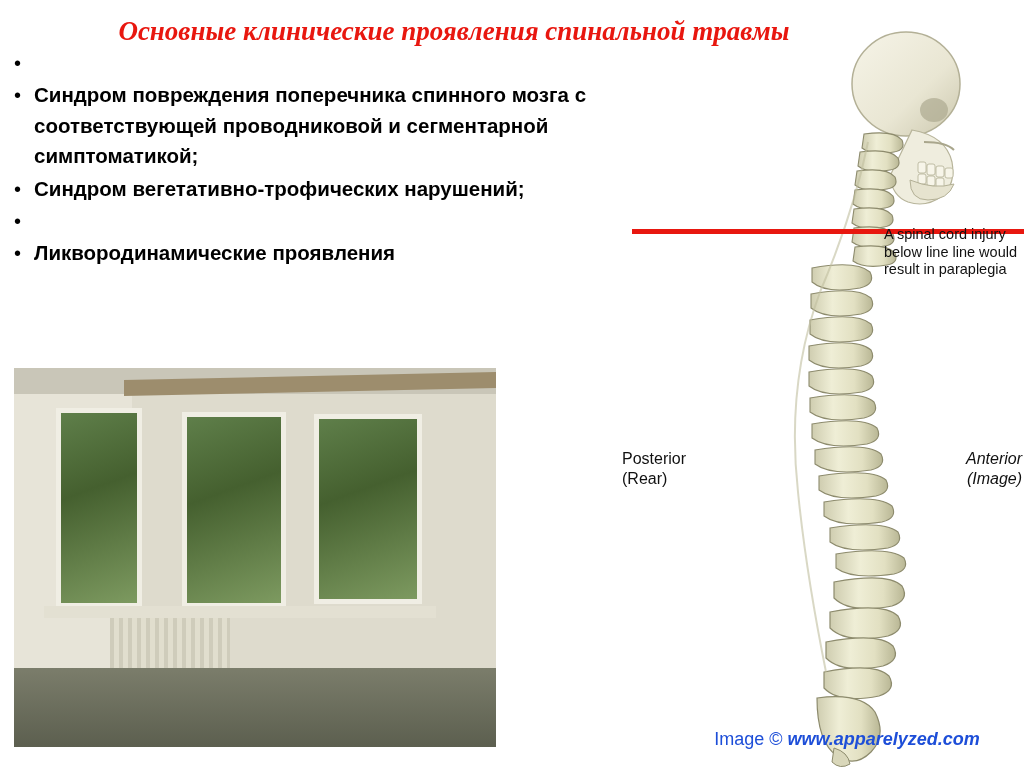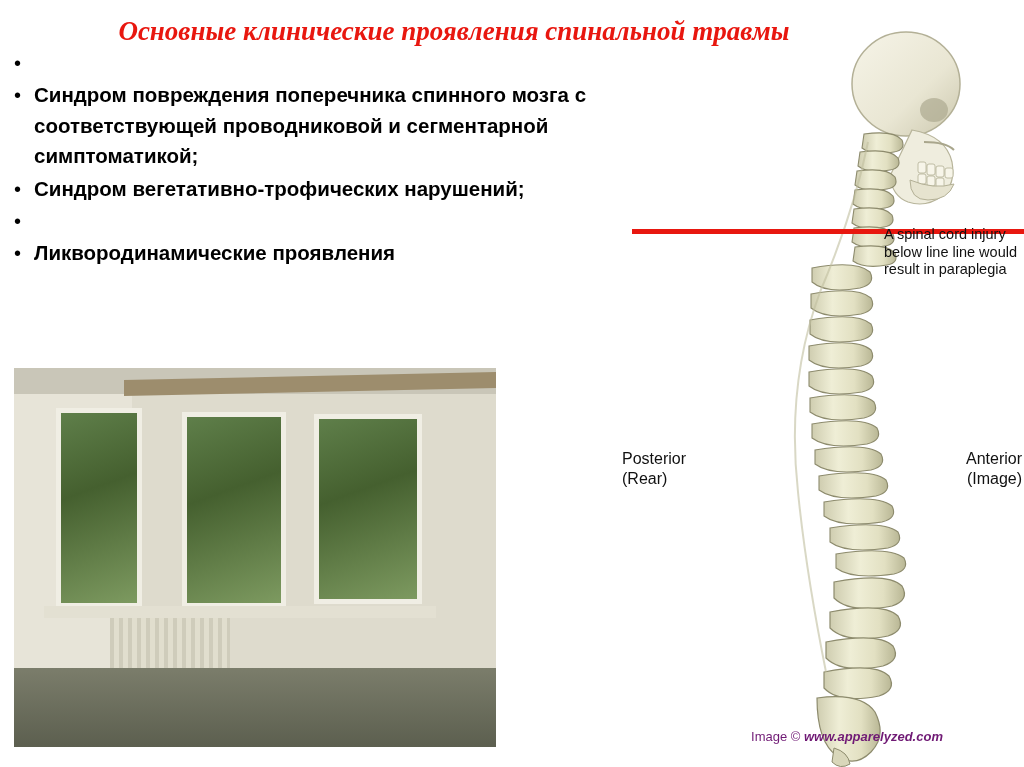--- a/index.html
+++ b/index.html
@@ -110,24 +110,24 @@
   }
   .anno {
     position: absolute;
     font-family: "Liberation Sans", sans-serif;
     color: #111;
     line-height: 1.22;
   }
   #anno-above { left: 16px; top: 82px; width: 175px; font-size: 15.5px; }
   #anno-below { left: 272px; top: 204px; width: 140px; font-size: 14.5px; }
   #label-posterior { left: 10px; top: 427px; width: 140px; font-size: 16px; text-align:left; }
-  #label-anterior  { left: 300px; top: 427px; width: 110px; font-size: 16px; text-align:right; }
+  #label-anterior  { left: 300px; top: 427px; width: 110px; font-size: 16px; text-align:right;font-style:italic; }
   #image-credit {
     left: 60px; top: 707px; width: 350px;
-    font-size: 13px; color:#701a75; text-align:center;
+    font-size: 18px; color:#1d4ed8; text-align:center;
   }
   #image-credit .credit-site { font-style: italic; font-weight: bold; }
   .red-line {
     position: absolute;
     background: #e8170f;
     height: 5px;
   }
   #red-line-main { left: 20px; top: 207px; width: 392px; }
 </style>
 </head>

